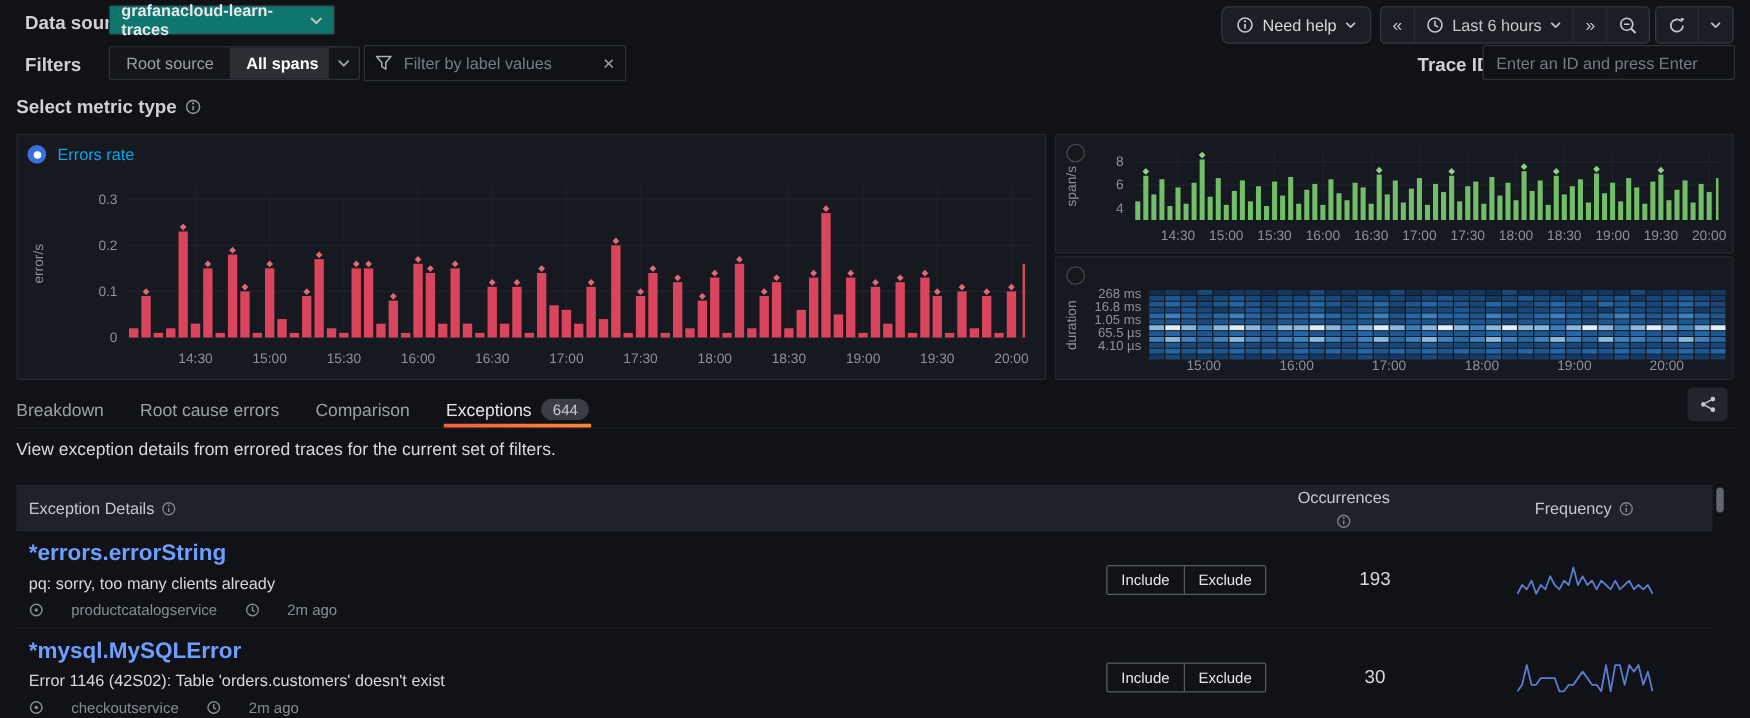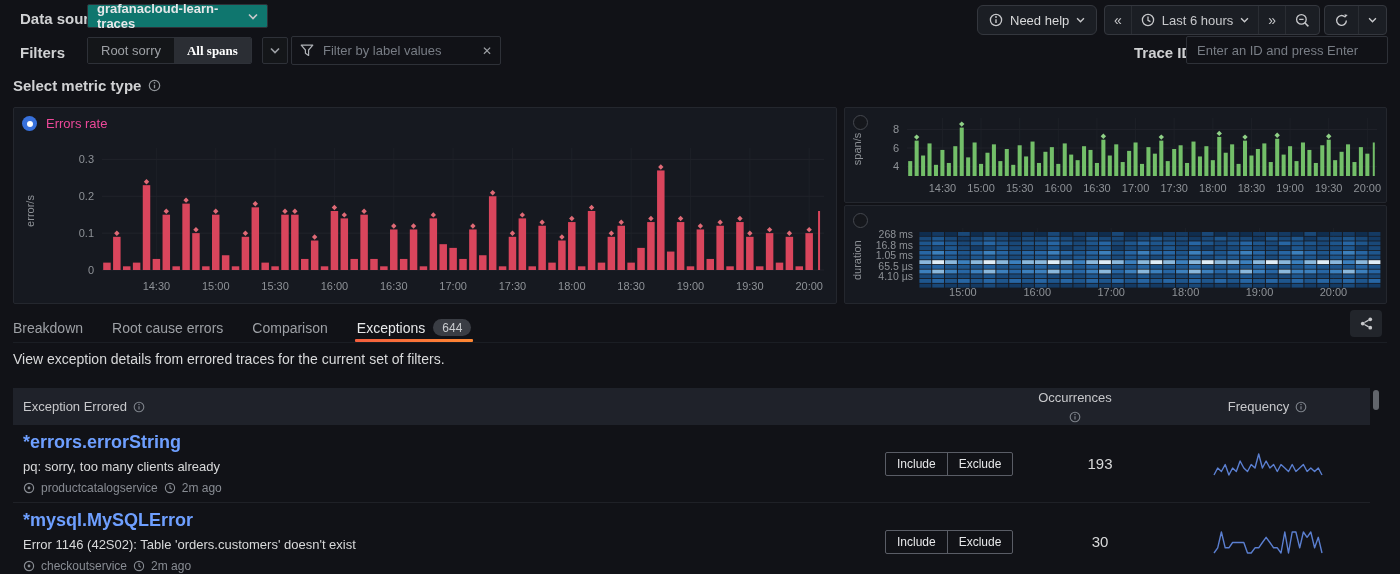--- a/index.html
+++ b/index.html
@@ -9,49 +9,49 @@
   .btn{display:inline-flex;align-items:center;gap:7px;background:#1b1e24;border:1px solid #34373e;
     border-radius:6px;color:#d8d9da;font-size:13px;font-weight:500;padding:0 11px;height:30px;cursor:pointer;box-sizing:border-box;}
   .grp{display:inline-flex;align-items:stretch;background:#1b1e24;border:1px solid #34373e;border-radius:4px;height:30px;box-sizing:border-box;overflow:hidden;}
   .grp>.seg{display:inline-flex;align-items:center;gap:7px;padding:0 9px;border-left:1px solid #2a2d33;color:#c7c8cb;font-size:13px;font-weight:500;cursor:pointer;}
   .grp>.seg:first-child{border-left:none;}
   .dsel{display:inline-flex;align-items:center;justify-content:center;background:#0f766e;
     border:1px solid #2e3138;border-radius:2px;height:24px;padding:0 9px;box-sizing:border-box;cursor:pointer;}
   .dsel span{font-size:13px;font-weight:600;color:#e6e7e9;}
   .segctl{display:inline-flex;border:1px solid #2e3138;border-radius:2px;overflow:hidden;height:27px;box-sizing:border-box;}
   .segctl .opt{display:inline-flex;align-items:center;padding:0 13px;font-size:13px;color:#9da0a5;background:#141619;cursor:pointer;}
-  .segctl .opt.on{background:#2b2e34;color:#fff;font-weight:600;font-family:Liberation Serif, serif;}
+  .segctl .opt.on{background:#2b2e34;color:#fff;font-weight:600;}
   .chevbtn{display:inline-flex;align-items:center;justify-content:center;width:26px;height:27px;
     border:1px solid #2e3138;border-radius:2px;background:#141619;box-sizing:border-box;cursor:pointer;}
   .inputbox{display:inline-flex;align-items:center;gap:7px;background:#111217;border:1px solid #2e3138;
     border-radius:2px;height:29px;padding:0 8px;box-sizing:border-box;}
   .inputbox input{background:transparent;border:0;outline:0;color:#fde047;font-size:13px;flex:1;min-width:0;
     font-family:"Liberation Sans",sans-serif;}
   .inputbox input::placeholder{color:#787d85;}
   .panel{background:#161920;border:1px solid #24272e;border-radius:2px;box-sizing:border-box;}
   .radio{width:15px;height:15px;border-radius:50%;box-sizing:border-box;display:inline-block;}
   .radio.on{background:#3871dc;position:relative;}
   .radio.on::after{content:"";position:absolute;left:4.5px;top:4.5px;width:6px;height:6px;border-radius:50%;background:#fff;}
   .radio.off{background:#15171c;border:1.5px solid #44474e;}
   .radrow{display:flex;align-items:center;gap:9px;}
-  .radlab{font-size:13px;font-weight:500;color:#ec4899;}
+  .radlab{font-size:13px;font-weight:500;color:#0ea5e9;}
   .tabbar{display:flex;align-items:flex-end;height:30px;border-bottom:1px solid #1b1e24;}
   .tab{position:relative;display:inline-flex;align-items:center;gap:8px;height:29px;margin-right:29px;
     font-size:14px;color:#9da0a5;cursor:pointer;white-space:nowrap;}
   .tab.active{color:#e6e7e9;font-weight:500;}
   .tab.active .underline{position:absolute;left:-2px;right:-2px;bottom:0;height:3px;border-radius:1px;
     background:linear-gradient(90deg,#f55f3e,#ff8833);}
   .badge{background:#3a3d44;color:#c9cbce;font-size:12px;font-weight:400;padding:1.5px 9px;border-radius:10px;line-height:14px;}
   .desc{font-size:14px;color:#d8d9da;}
   .thead{background:#1f222a;display:flex;align-items:center;font-size:13px;font-weight:500;color:#c7c8cb;}
   .hcell{display:inline-flex;align-items:center;gap:6px;}
   .trow{display:flex;align-items:center;border-bottom:1px solid #1f2127;box-sizing:border-box;}
   .exc-title{font-size:18px;font-weight:600;color:#6e9fff;cursor:pointer;}
   .exc-msg{font-size:13px;color:#d8d9da;margin-top:6px;}
-  .exc-meta{display:flex;align-items:center;gap:6px;font-size:12px;color:#888c93;margin-top:7px;}
+  .exc-meta{display:flex;align-items:center;gap:22px;font-size:12px;color:#888c93;margin-top:7px;}
   .ie{display:inline-flex;border:1px solid #5a5d66;border-radius:2px;overflow:hidden;}
   .ie .b{background:transparent;color:#e6e7e9;font-size:12px;font-weight:500;padding:4px 11px;cursor:pointer;border-left:1px solid #5a5d66;}
   .ie .b:first-child{border-left:none;}
   .count{font-size:15px;color:#d8d9da;}
   .icon{display:inline-flex;align-items:center;justify-content:center;}
   .dbl{font-size:14px;color:#c7c8cb;line-height:1;}
   .sharebtn{display:inline-flex;align-items:center;justify-content:center;width:32px;height:27px;background:#22252b;border-radius:4px;cursor:pointer;}
   .scroll-thumb{position:absolute;width:6px;border-radius:3px;background:#62656b;}
   svg{display:block;}
   text{font-family:"Liberation Sans",sans-serif;}
@@ -130,21 +130,21 @@
     <span class="icon">
       <svg width="9" height="6" viewBox="0 0 10 7">
           <polyline points="1,1.5 5,5.5 9,1.5" fill="none" stroke="#c7c8cb" stroke-width="1.6"></polyline>
         </svg>
     </span>
   </span>
 </div>
 
 <div class="abs lbl" style="left:20px;top:44px;">Filters</div>
 <div class="abs segctl" style="left:87px;top:37px;">
-  <span class="opt">Root sorry</span>
+  <span class="opt">Root source</span>
   <span class="opt on">All spans</span>
 </div>
 <div class="abs chevbtn" style="left:262px;top:37px;">
   <svg width="10" height="7" viewBox="0 0 10 7">
       <polyline points="1,1.5 5,5.5 9,1.5" fill="none" stroke="#9da0a5" stroke-width="1.6"></polyline>
     </svg>
 </div>
 <div class="abs inputbox" style="left:291px;top:36px;width:210px;">
   <span class="icon">
     <svg width="14" height="13" viewBox="0 0 14 13">
@@ -927,21 +927,21 @@
         <line x1="5.8" y1="7" x2="10.3" y2="4.4" stroke="#c7c8cb" stroke-width="1.3"></line>
         <line x1="5.8" y1="9" x2="10.3" y2="11.6" stroke="#c7c8cb" stroke-width="1.3"></line>
       </svg>
   </span>
 </div>
 
 <div class="abs desc" style="left:13px;top:351px;">View exception details from errored traces for the current set of filters.</div>
 
 <div class="abs thead" style="left:13px;top:388px;width:1357px;height:37px;">
   <span class="hcell" style="margin-left:10px;flex:1;">
-    <span>Exception Errored</span>
+    <span>Exception Details</span>
     <span class="icon">
       <svg width="12" height="12" viewBox="0 0 14 14">
           <circle cx="7" cy="7" r="5.6" fill="none" stroke="#7d828a" stroke-width="1.3"></circle>
           <line x1="7" y1="6.2" x2="7" y2="10" stroke="#7d828a" stroke-width="1.4"></line>
           <circle cx="7" cy="4" r="0.9" fill="#7d828a"></circle>
         </svg>
     </span>
   </span>
   <span class="hcell" style="width:180px;justify-content:space-between;flex-direction:column;">
     <span>Occurrences</span>

